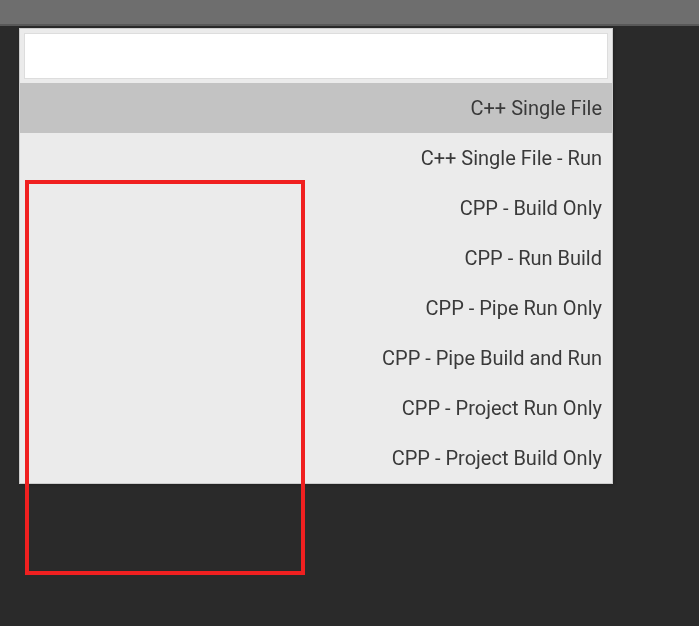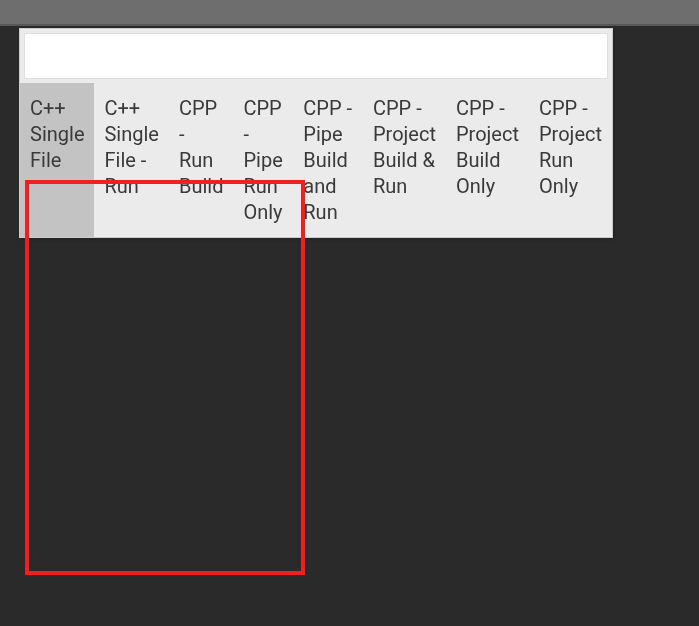--- a/index.html
+++ b/index.html
@@ -45,21 +45,22 @@
       font-family: inherit;
       color: #333;
     }
     
     .search-input::placeholder {
       color: #999;
     }
     
     .list {
       display: flex;
-      flex-direction: row;
+      flex-direction: column;
+      text-align: right;
     }
     
     .list-item {
       padding: 12px 10px;
       font-size: 20px;
       color: #3a3a3a;
       cursor: pointer;
       line-height: 1.3;
     }
     
@@ -86,33 +87,33 @@
   <input type="text" class="search-input" autofocus="" value="" style="">
   
   <div class="list">
     <div class="list-item selected">
       <span>C++ Single File</span>
     </div>
     <div class="list-item">
       <span>C++ Single File - Run</span>
     </div>
     <div class="list-item">
+      <span>CPP - Build Only</span>
+    </div>
+    <div class="list-item">
       <span>CPP - Run Build</span>
     </div>
     <div class="list-item">
       <span>CPP - Pipe Run Only</span>
     </div>
     <div class="list-item">
       <span>CPP - Pipe Build and Run</span>
     </div>
     <div class="list-item">
-      <span>CPP - Project Build &amp; Run</span>
+      <span>CPP - Project Run Only</span>
     </div>
     <div class="list-item">
       <span>CPP - Project Build Only</span>
-    </div>
-    <div class="list-item">
-      <span>CPP - Project Run Only</span>
     </div>
   </div>
 </div>
 
 <div class="highlight-box"></div>
 
 </body></html>

